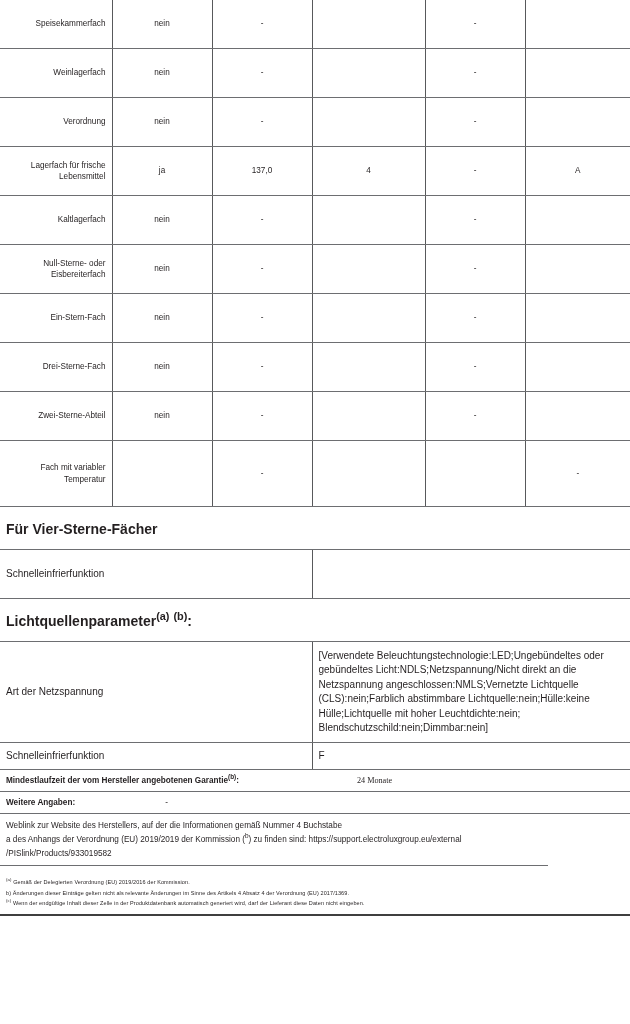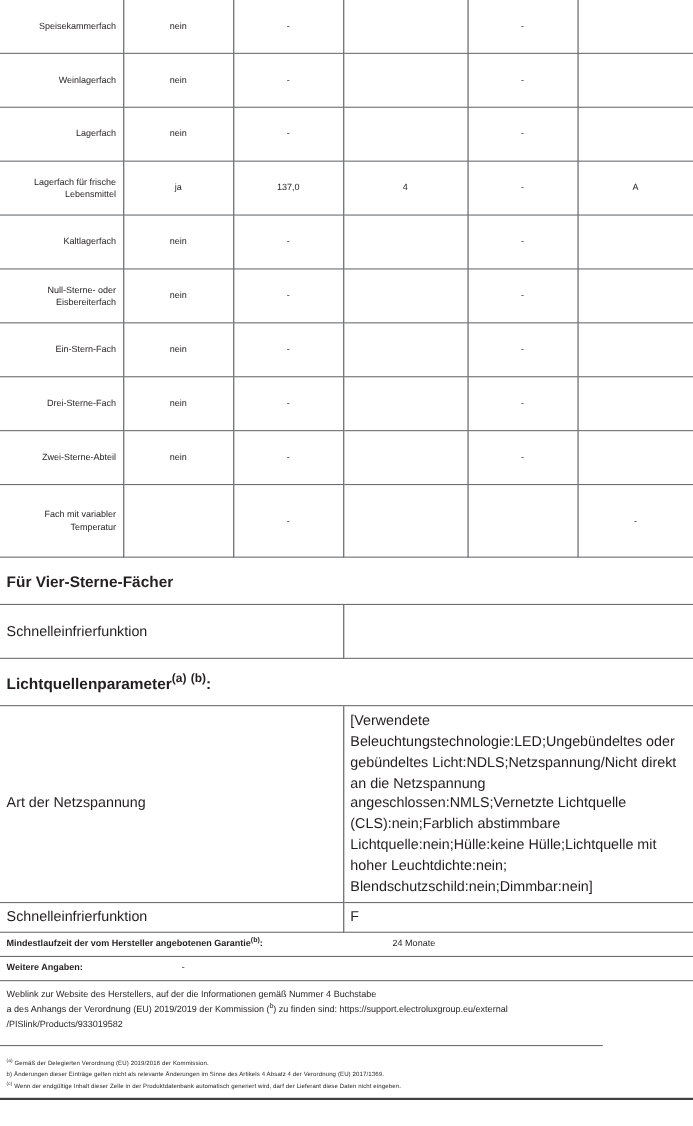--- a/index.html
+++ b/index.html
@@ -64,21 +64,21 @@
 
   
   table.block {
     width: 630px;
     border-collapse: collapse;
     table-layout: fixed;
   }
   table.block col.b1 { width: 312px; }
   table.block col.b2 { width: 318px; }
   table.block td {
-    font-size: 13px;
+    font-size: 10px;
     line-height: 1.45;
     color: #231f20;
     vertical-align: middle;
     padding: 0 6px;
     border-bottom: 1px solid #6d6e71;
   }
   table.block td.split-left {
     border-right: 1px solid #58595b;
   }
   tr.row-quick td { height: 48px; }
@@ -105,32 +105,32 @@
     padding: 0 6px;
     line-height: 1.45;
   }
   .fullrow.bold { font-weight: bold; }
   .fullrow .lead { display: inline-block; }
   .fullrow .trail {
     display: inline-block;
     font-weight: normal;
   }
   .row-warranty { height: 22px; }
-  .row-warranty .trail { margin-left: 118px; }
+  .row-warranty .trail { margin-left: 118px; font-family: Liberation Serif, serif; }
   .row-further { height: 22px; }
   .row-further .trail { margin-left: 90px; }
 
   .weblink {
     width: 548px;
     box-sizing: border-box;
     border-bottom: 1px solid #6d6e71;
     font-size: 8.2px;
     line-height: 1.72;
     color: #231f20;
-    padding: 5px 6px 11px 6px;
+    padding: 5px 6px 4px 6px;
     word-break: break-word;
   }
 
   
   .footnotes {
     padding: 8px 6px 4px 6px;
     border-bottom: 2px solid #3f3f3f;
     margin-top: 4px;
   }
   .footnotes p {
@@ -172,21 +172,21 @@
       </tr>
       <tr class="r-h1">
         <td class="lbl">Weinlagerfach</td>
         <td class="val">nein</td>
         <td class="val">-</td>
         <td class="val"></td>
         <td class="val">-</td>
         <td class="val"></td>
       </tr>
       <tr class="r-h1">
-        <td class="lbl">Lagerfach</td>
+        <td class="lbl">Verordnung</td>
         <td class="val">nein</td>
         <td class="val">-</td>
         <td class="val"></td>
         <td class="val">-</td>
         <td class="val"></td>
       </tr>
       <tr class="r-h1">
         <td class="lbl">Lagerfach für frische Lebensmittel</td>
         <td class="val">ja</td>
         <td class="val">137,0</td>

